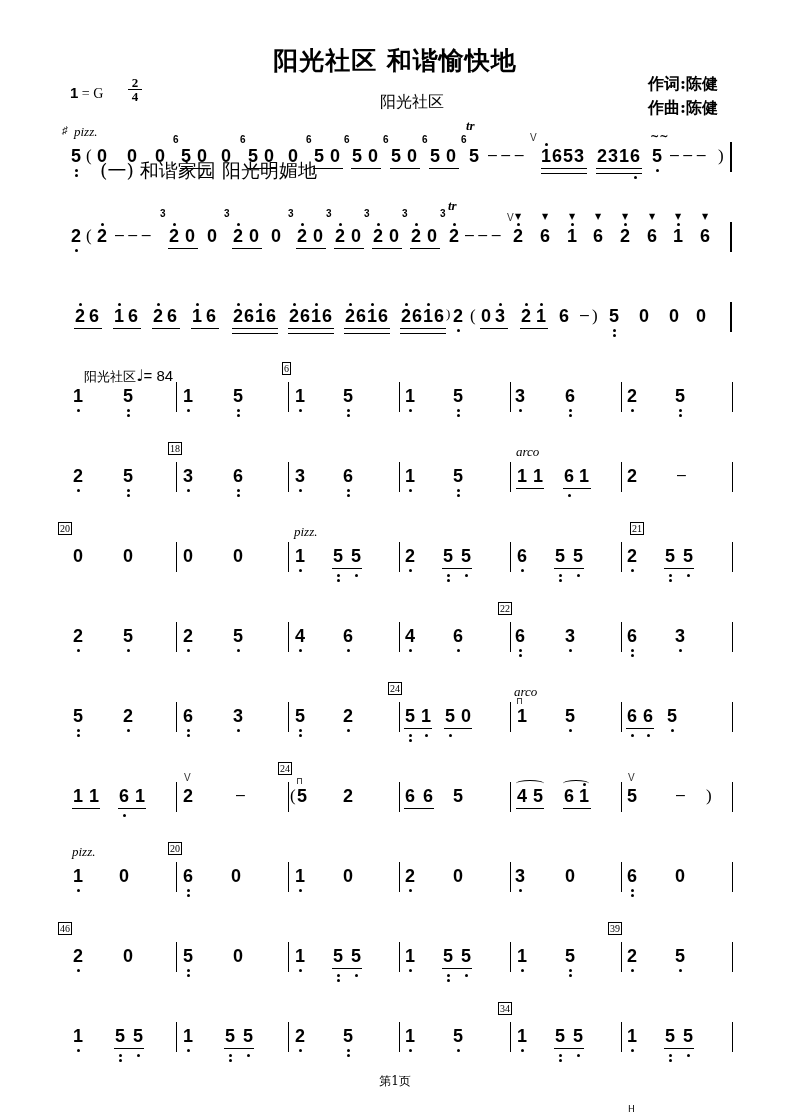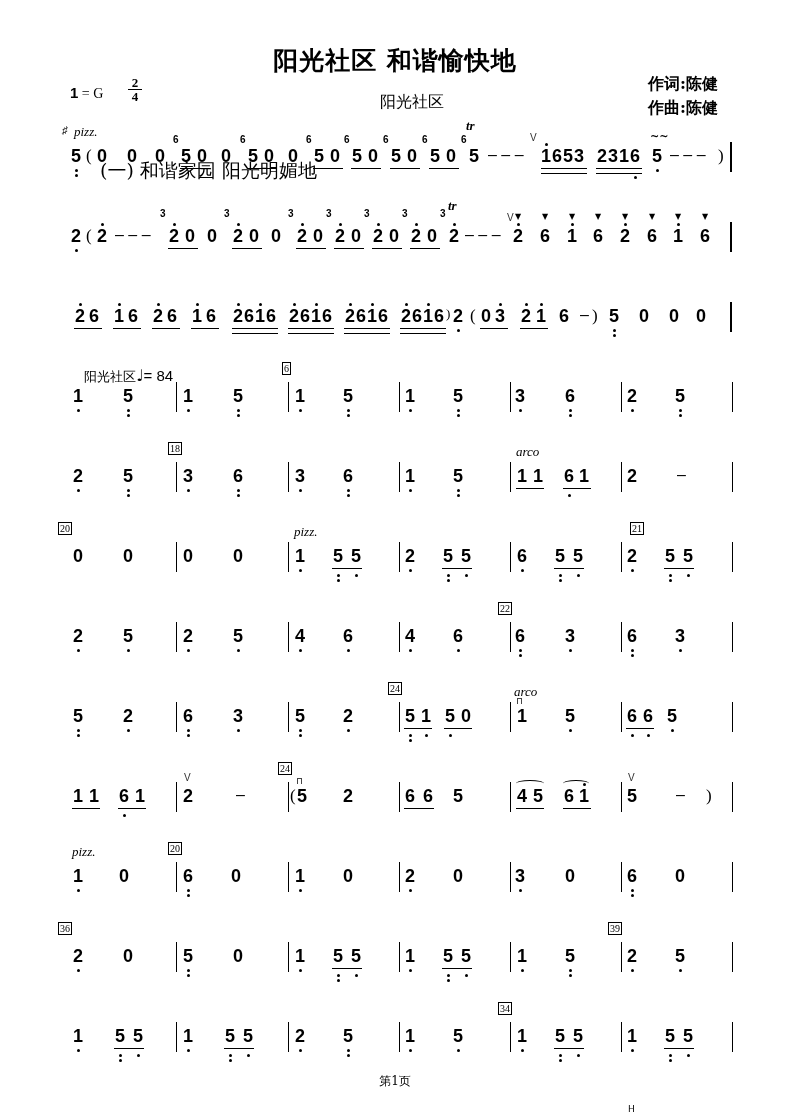--- a/index.html
+++ b/index.html
@@ -410,21 +410,21 @@
   <span class="bar" style="left:450px"></span>
   <span class="n" style="left:454px">3<i class="lo"></i></span>
   <span class="n" style="left:504px">0</span>
   <span class="bar" style="left:561px"></span>
   <span class="n" style="left:566px">6<i class="lo"></i><i class="lo2"></i></span>
   <span class="n" style="left:614px">0</span>
   <span class="bar" style="left:672px"></span>
 </div>
 
 <div class="line" style="top:938px">
-  <span class="box" style="left:-2px">36</span>
+  <span class="box" style="left:-2px">46</span>
   <span class="box" style="left:548px">39</span>
   <span class="n" style="left:12px">2<i class="lo"></i></span>
   <span class="n" style="left:62px">0</span>
   <span class="bar" style="left:116px"></span>
   <span class="n" style="left:122px">5<i class="lo"></i><i class="lo2"></i></span>
   <span class="n" style="left:172px">0</span>
   <span class="bar" style="left:228px"></span>
   <span class="n" style="left:234px">1<i class="lo"></i></span>
   <span class="n" style="left:272px">5<i class="lo" style="top:28px"></i><i class="lo2" style="top:33px"></i></span>
   <span class="n" style="left:290px">5<i class="lo" style="top:28px"></i></span>

